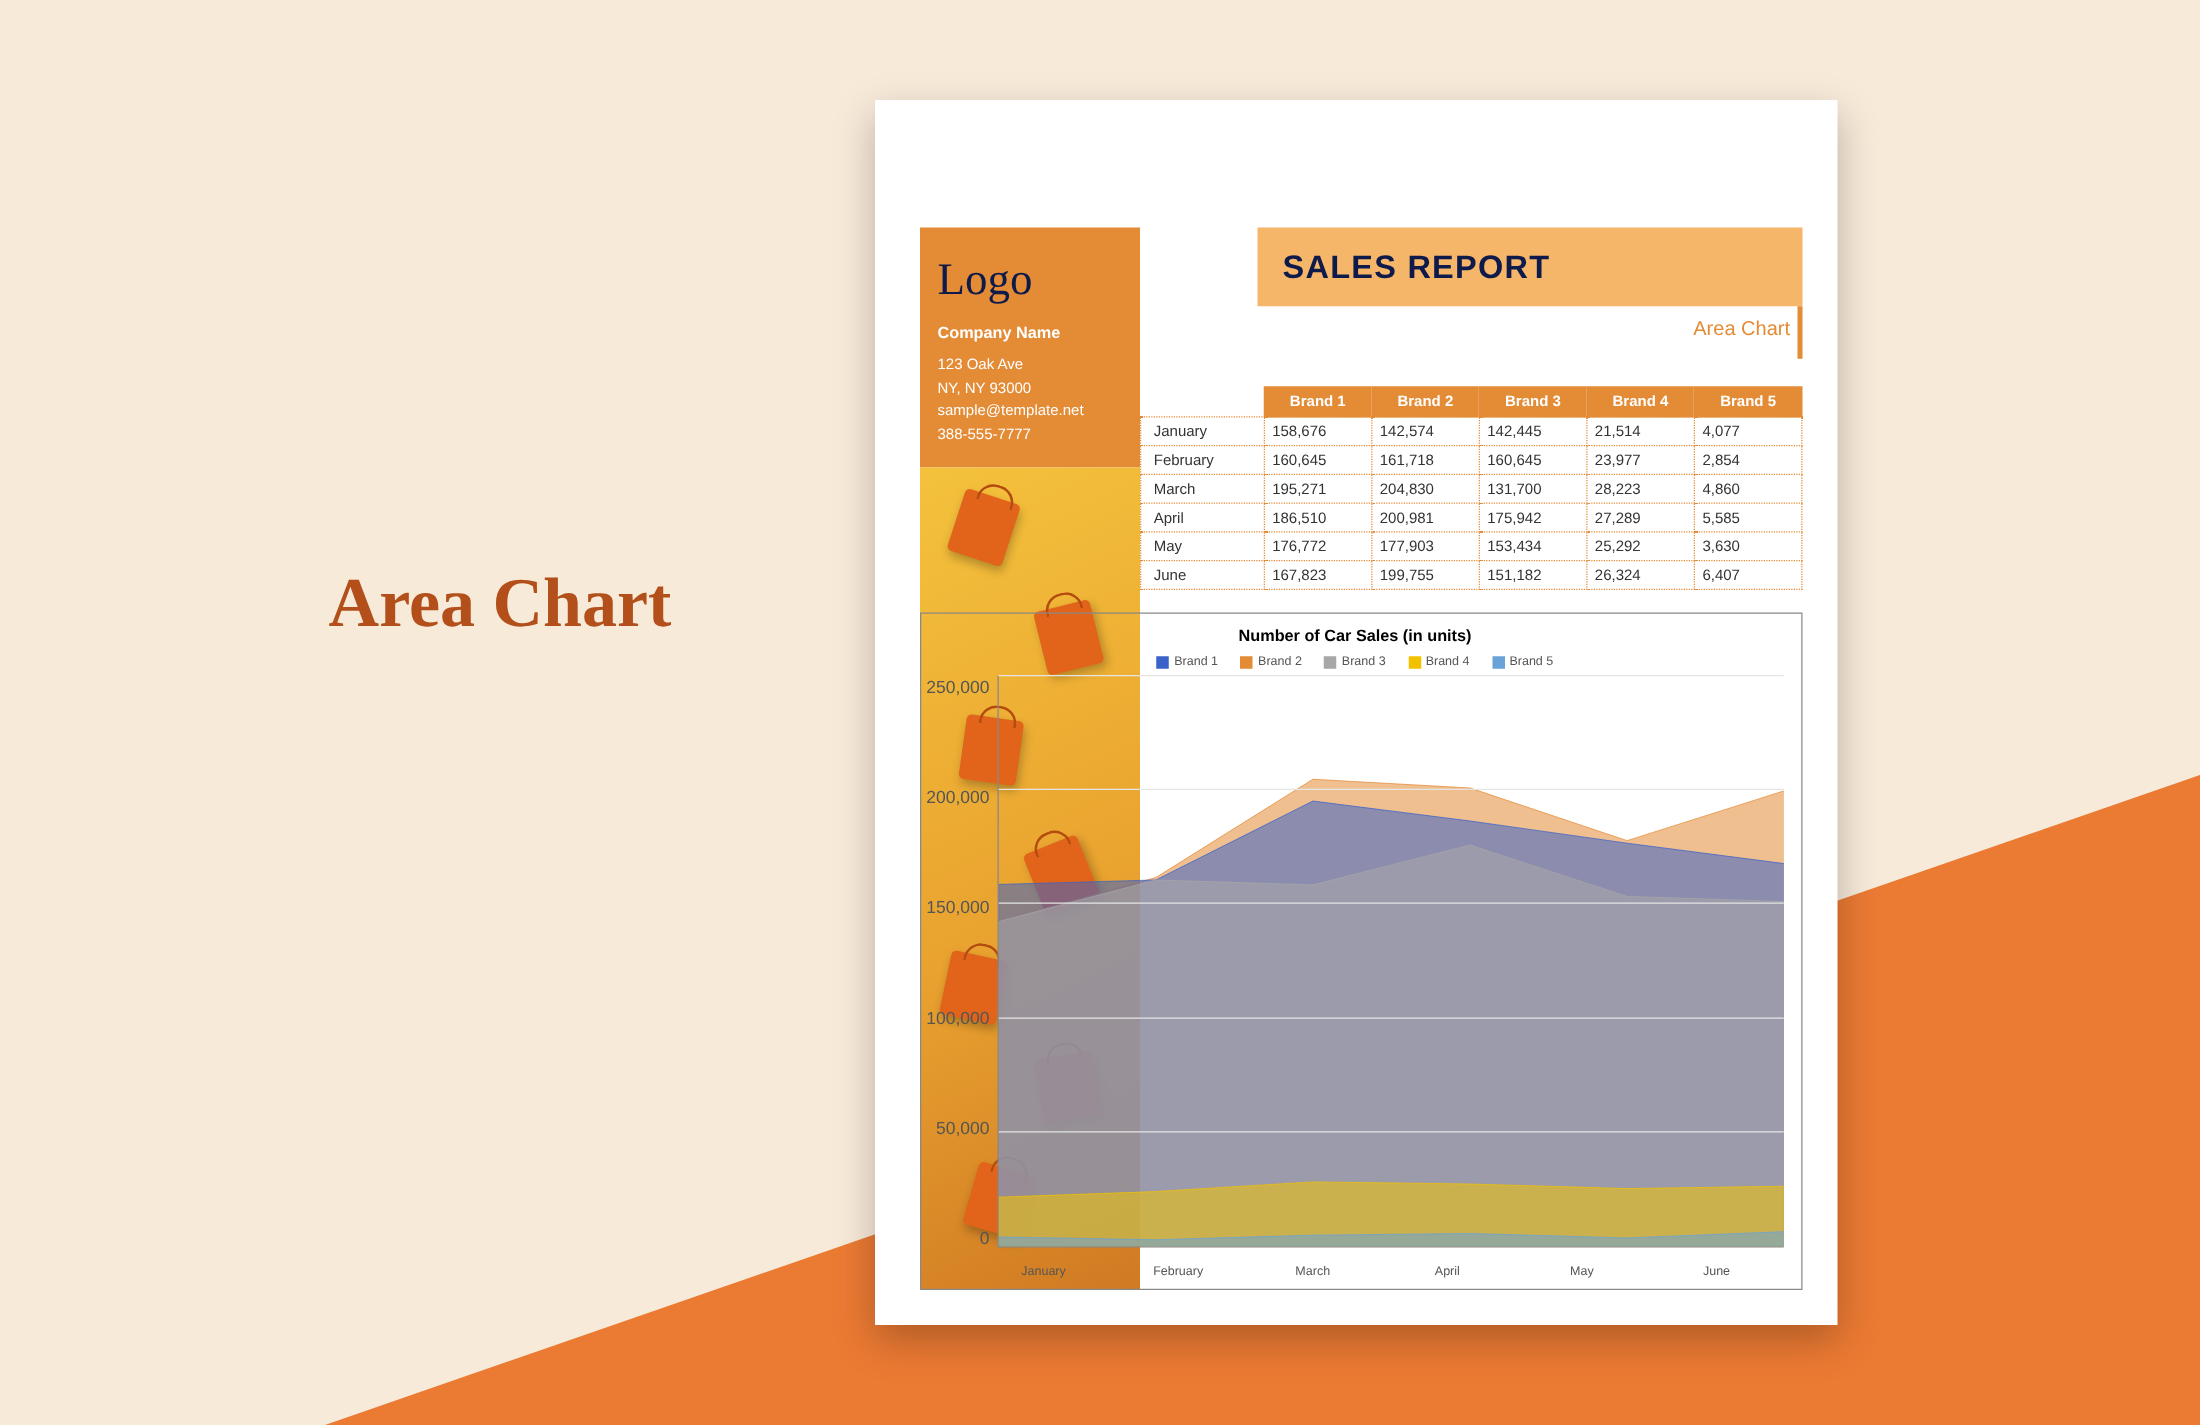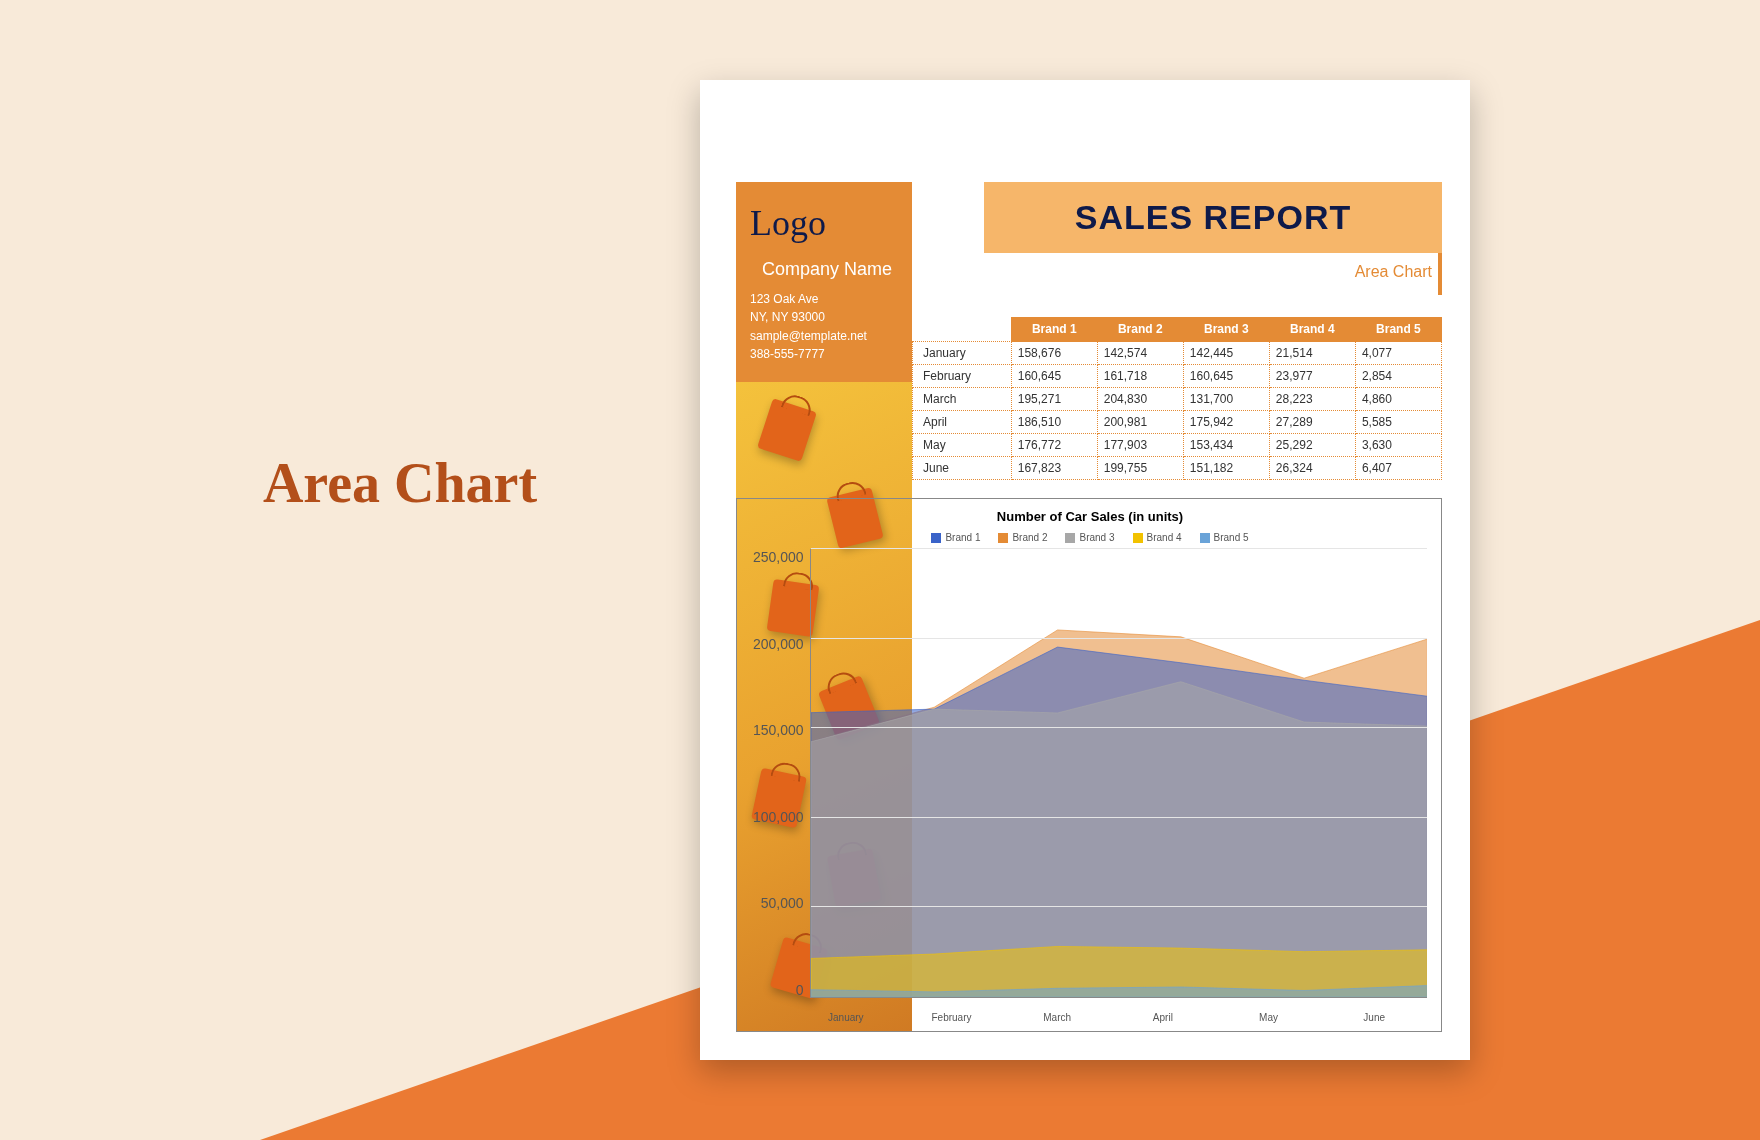--- a/index.html
+++ b/index.html
@@ -55,21 +55,21 @@
     padding: 14px 14px 18px 14px;
     font-size: 12px;
     line-height: 1.55;
   }
   .logo-text {
     font-family: "Brush Script MT", cursive;
     color: #0e1a4a;
     font-size: 36px;
     margin-bottom: 4px;
   }
-  .company-name { font-weight: 400; font-size: 18px; margin-bottom: 6px; margin-left: 12px; }
+  .company-name { font-weight: 700; font-size: 13px; margin-bottom: 6px; }
   .side-image {
     flex: 1;
     background: linear-gradient(155deg, #f4c23c 0%, #e9a22f 55%, #d07a23 100%);
     position: relative;
     overflow: hidden;
   }
   .bag {
     position: absolute;
     width: 46px; height: 52px;
     background: #e2641a;
@@ -92,25 +92,25 @@
     right: 28px;
     top: 102px;
     bottom: 28px;
     display: flex;
     flex-direction: column;
   }
   .title-banner {
     background: #f6b66a;
     color: #0e1a4a;
     font-weight: 800;
-    font-size: 34px;
-    text-align: center;
+    font-size: 26px;
+    text-align: left;
     padding: 16px 20px;
     letter-spacing: 1px;
-    margin-left: 72px;
+    margin-left: 94px;
   }
   .subtitle {
     color: #e48b35;
     font-size: 16px;
     text-align: right;
     padding: 10px 6px 14px 0;
     border-right: 4px solid #e48b35;
     margin-bottom: 22px;
   }
   table.data {
@@ -132,21 +132,21 @@
     text-align: left;
     color: #333;
   }
   table.data td:first-child { text-align: left; padding-left: 10px; }
   .chart-box {
     margin-top: 18px;
     border: 1px solid #888;
     flex: 1;
     display: flex;
     flex-direction: column;
-    padding: 10px 14px 8px 16px;
+    padding: 10px 14px 8px 4px;
     margin-left: -176px;
     justify-content: flex-end;
   }
   .chart-title { font-weight: 700; font-size: 13px; text-align: center; margin-bottom: 8px; }
   .legend { display:flex; justify-content:center; gap:18px; font-size:10px; color:#555; margin-bottom:6px; }
   .legend span { display:inline-flex; align-items:center; gap:4px; }
   .sw { width:10px; height:10px; display:inline-block; }
   .plot-wrap { flex:1; display:flex; }
   .yaxis { display:flex; flex-direction:column; justify-content:space-between; font-size:14px; color:#555; text-align:right; padding:0 6px 14px 0; }
   .plot { flex:1; position:relative; border-left:1px solid #888; border-bottom:1px solid #888; margin-bottom:14px; }

